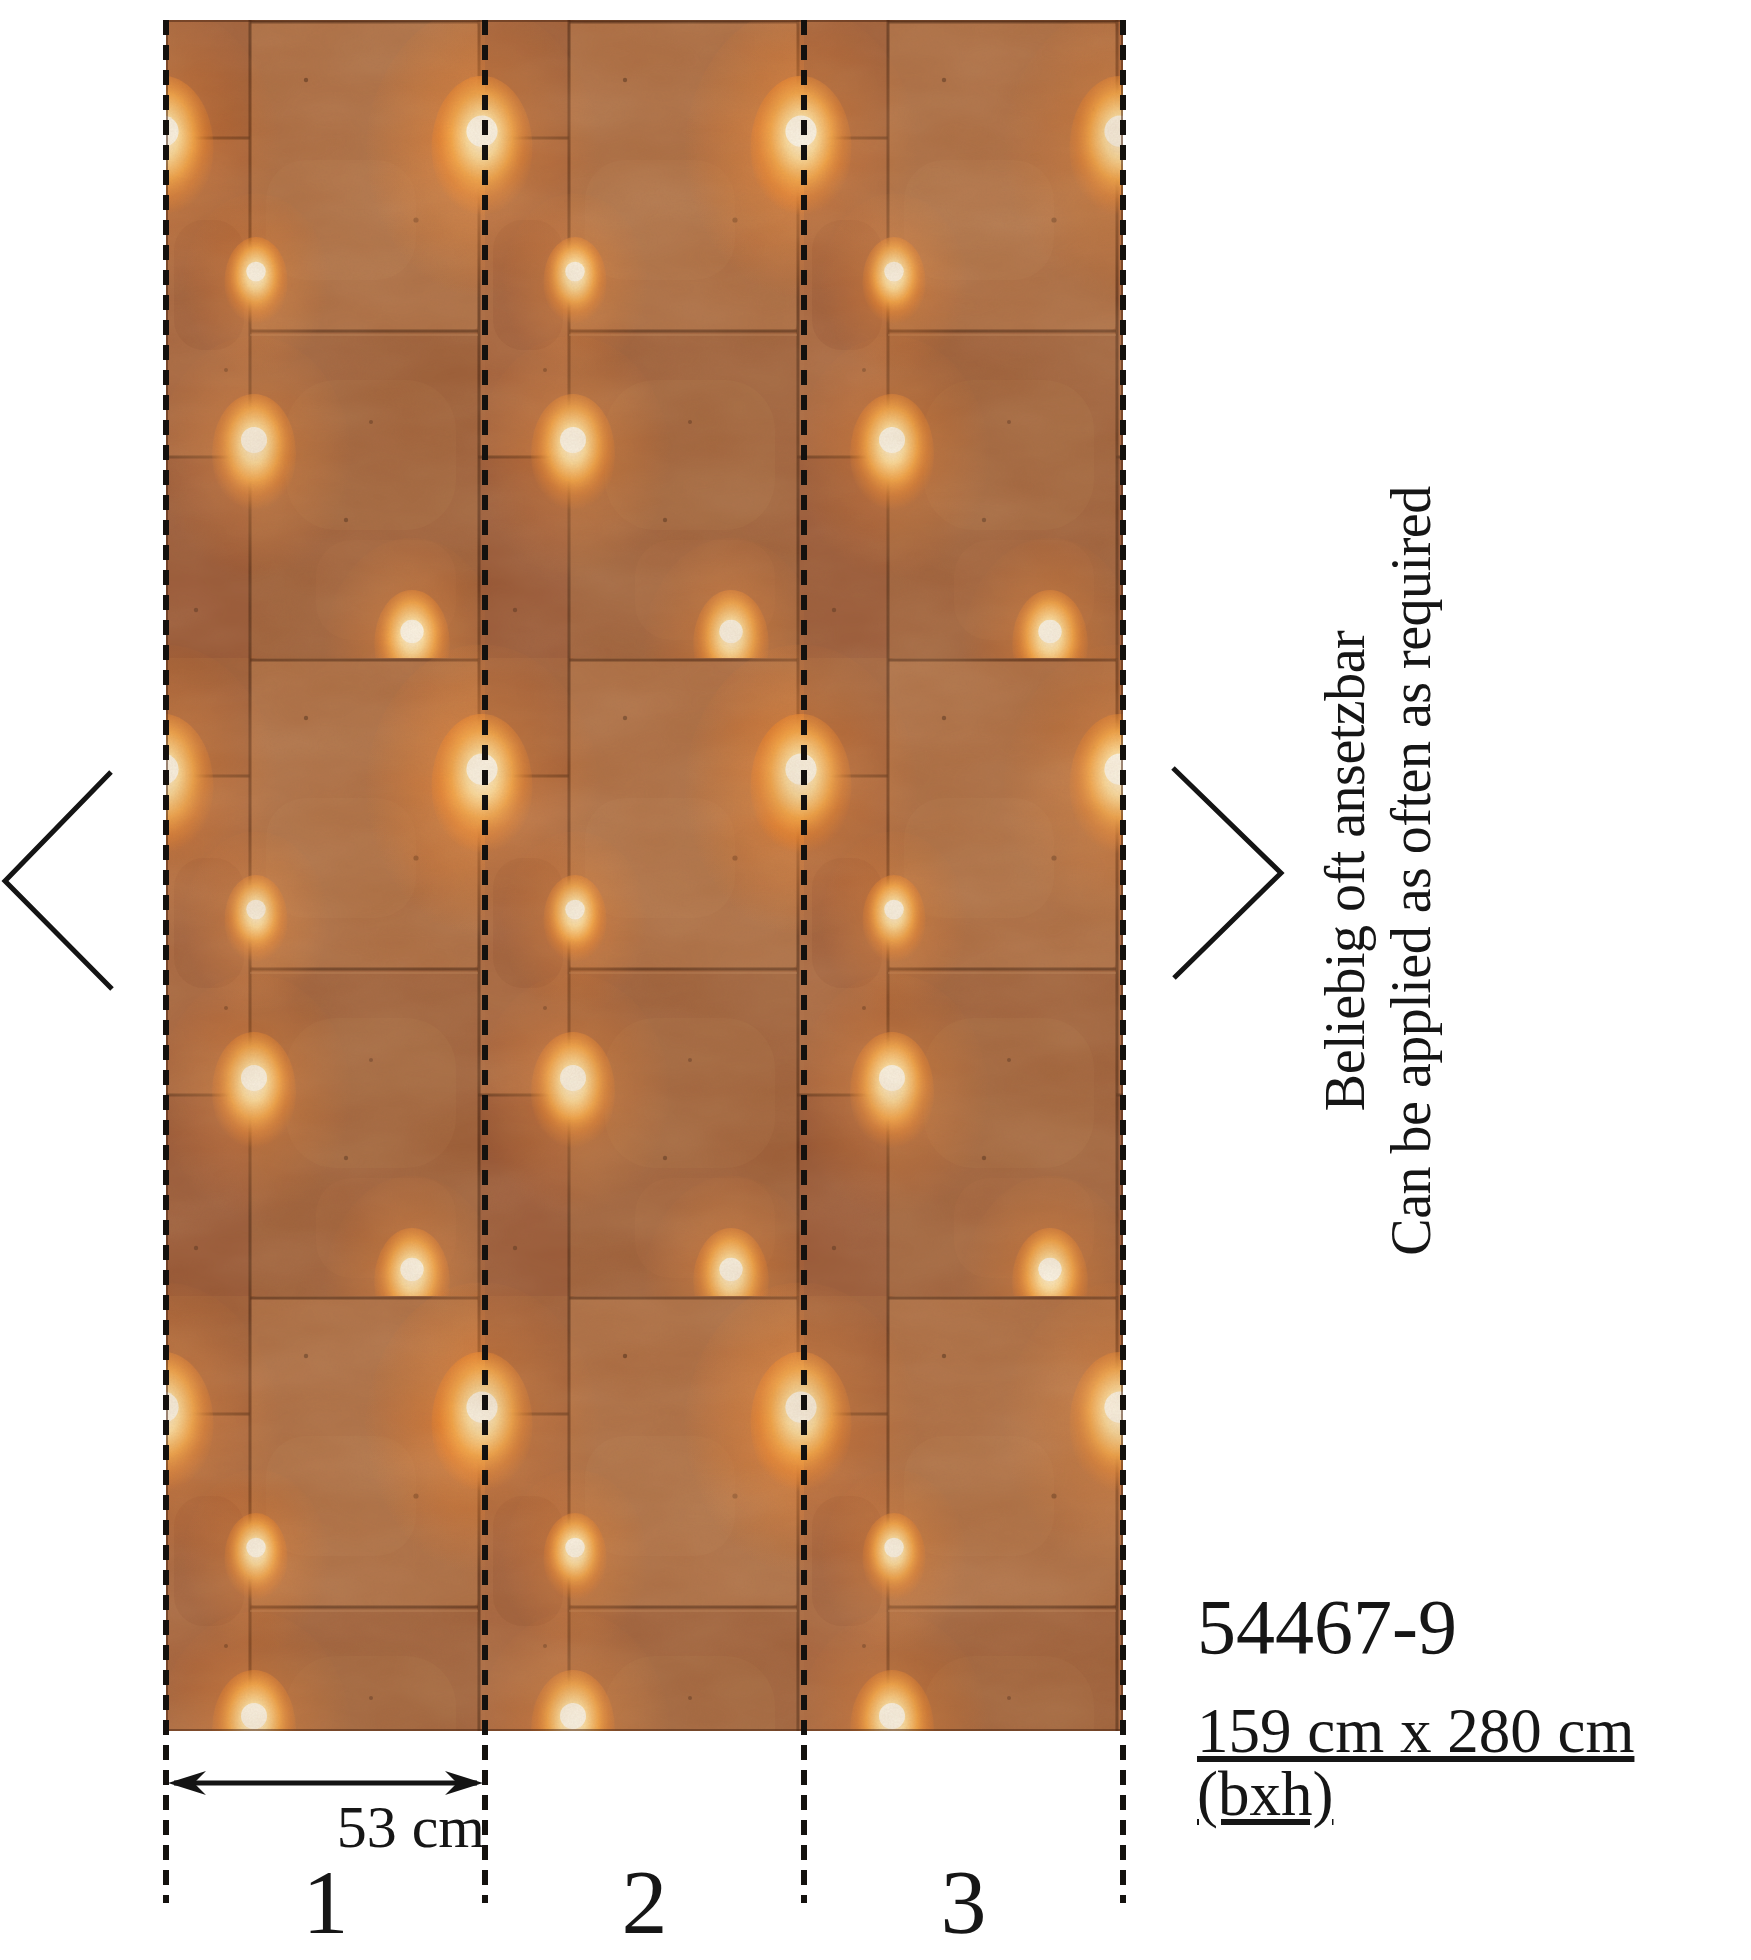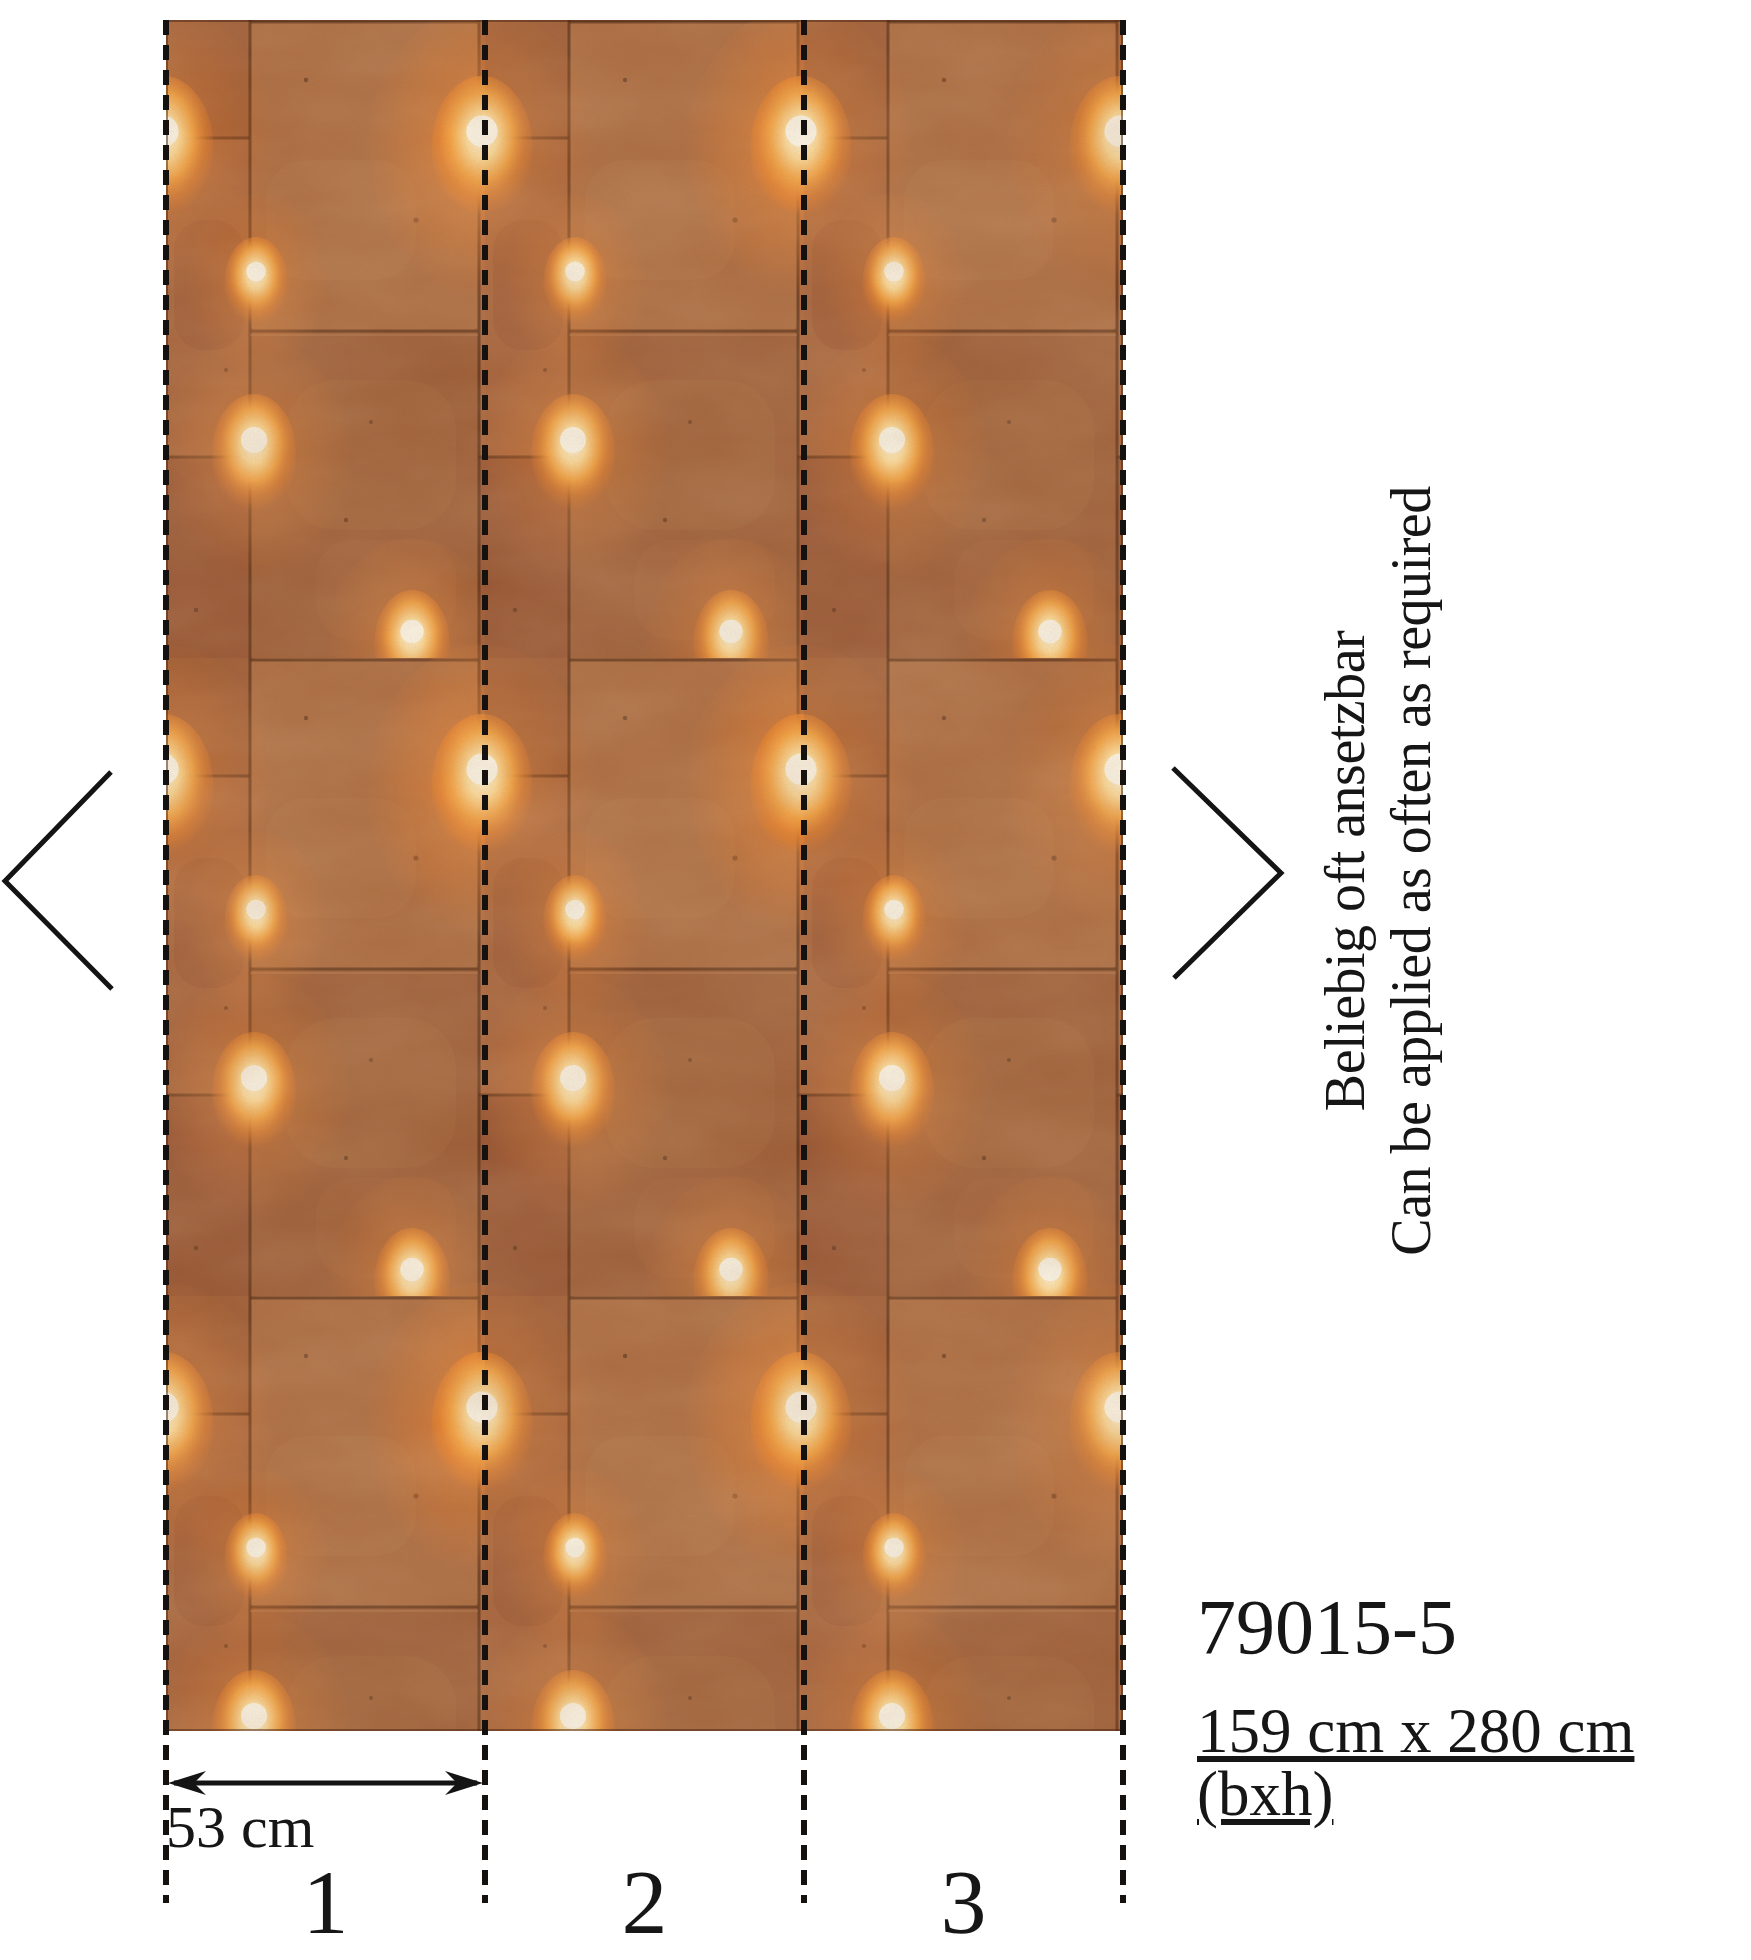--- a/index.html
+++ b/index.html
@@ -15,21 +15,21 @@
     top:20px;height:1883px;width:6px;
     background:repeating-linear-gradient(180deg,#14110e 0 15px,rgba(0,0,0,0) 15px 25px);
   }
   #cut1{left:163px;} #cut2{left:482px;} #cut3{left:801px;} #cut4{left:1120px;}
   
   #chev-left{left:0px;top:764px;}
   #chev-right{left:1168px;top:760px;}
   
   #width-arrow{left:166px;top:1769px;}
   .measure-label{
-    left:166px;top:1794px;width:319px;text-align:left;
+    left:166px;top:1794px;width:319px;text-align:right;
     font-size:60px;line-height:1.1;letter-spacing:0px;
   }
   
   .panel-num{
     top:1856px;width:319px;text-align:center;font-size:92px;line-height:1;
   }
   #pnum1{left:166px;} #pnum2{left:485px;} #pnum3{left:804px;}
   
   #repeat-note{
     left:1378px;top:871px;
@@ -170,14 +170,14 @@
 
 <div class="abs panel-num" id="pnum1">1</div>
 <div class="abs panel-num" id="pnum2">2</div>
 <div class="abs panel-num" id="pnum3">3</div>
 
 <div class="abs" id="repeat-note">
   <div>Beliebig oft ansetzbar</div>
   <div>Can be applied as often as required</div>
 </div>
 
-<div class="abs" id="product-code">79015-5</div>
+<div class="abs" id="product-code">54467-9</div>
 <div class="abs" id="product-dims">159 cm x 280 cm (bxh)</div>
 
 </body></html>

